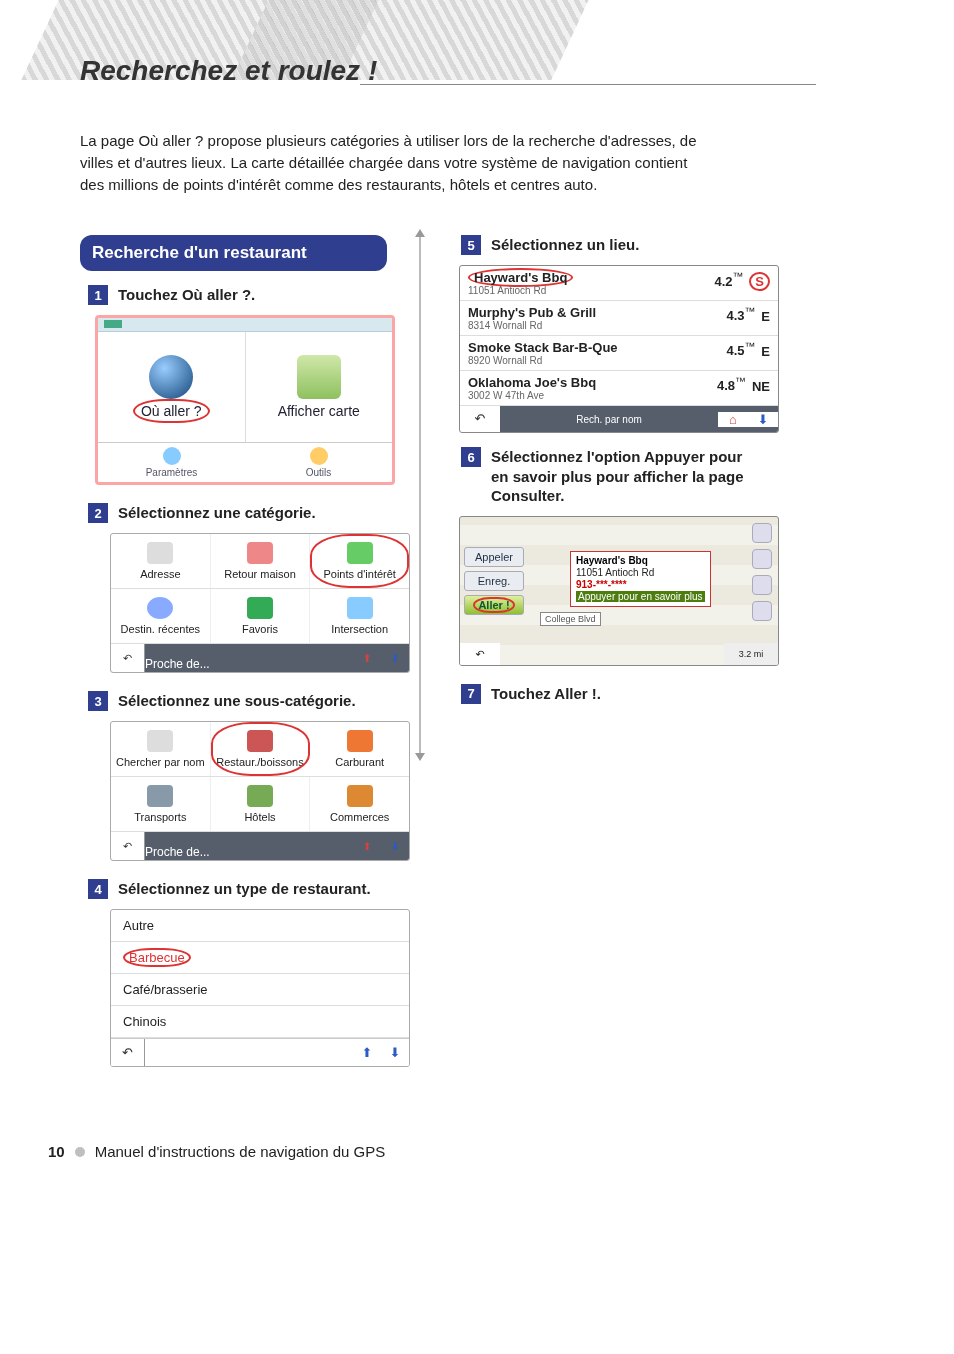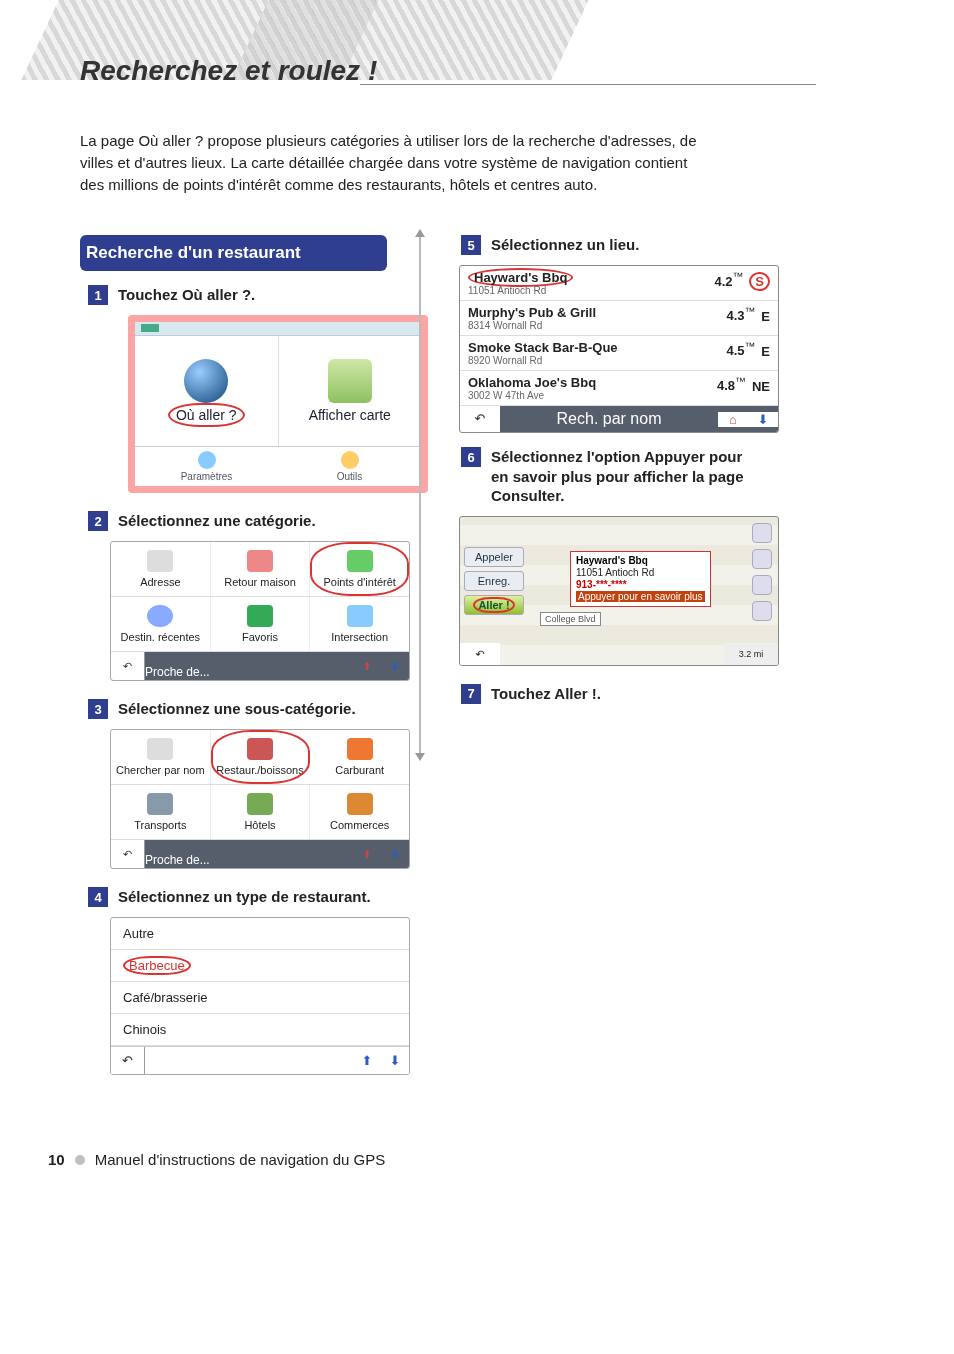--- a/index.html
+++ b/index.html
@@ -10,25 +10,25 @@
   .ribbon2 { left: 250px; }
   .page-title { position: absolute; left: 80px; top: 55px; font-size: 28px; font-weight: 700; color: #333; font-style: italic; }
   .title-rule { position: absolute; left: 360px; top: 84px; right: 0; height: 1px; background: #888; }
   .intro { margin: 30px 108px 40px 80px; font-size: 15px; line-height: 1.45; color: #222; }
   .cols { display: flex; gap: 32px; padding: 0 56px 0 80px; }
   .col { flex: 1 1 0; min-width: 0; }
   .col-divider { width: 2px; background: linear-gradient(#bbb,#bbb); position: relative; }
   .col-divider::before, .col-divider::after { content:""; position:absolute; left:-4px; width:0; height:0; border-left:5px solid transparent; border-right:5px solid transparent; }
   .col-divider::before { top:-6px; border-bottom:8px solid #999; }
   .col-divider::after { bottom:-6px; border-top:8px solid #999; }
-  .section-bar { background:#2f3e8f; color:#fff; padding:8px 6px; font-size:17px; font-weight:700; border-radius:6px; margin-bottom:14px; }
+  .section-bar { background:#2f3e8f; color:#fff; padding:8px 12px; font-size:17px; font-weight:700; border-radius:12px; margin-bottom:14px; }
   .step { display:flex; gap:10px; align-items:flex-start; margin: 12px 0 10px 8px; }
   .step-num { background:#2f3e8f; color:#fff; width:20px; height:20px; font-size:13px; font-weight:700; display:flex; align-items:center; justify-content:center; flex:none; }
   .step-text { font-size:15px; font-weight:700; line-height:1.3; }
-  .device { width: 300px; margin: 6px 0 18px 48px; border:7px solid #fca5a5; border-radius:4px; background:#fff; font-size:11px; color:#333; }
+  .device { width: 300px; margin: 6px 0 18px 15px; border:3px solid #fca5a5; border-radius:4px; background:#fff; font-size:11px; color:#333; }
   .device-status { height:14px; background:#d7e8ee; border-bottom:1px solid #bcd; }
   .device-status .sig { display:inline-block; margin:2px 0 0 6px; width:18px; height:8px; background: linear-gradient(90deg,#4a8 0 30%,#4a8 30% 60%,#4a8 60% 100%); }
   .device-main { display:flex; height:110px; }
   .big-btn { flex:1; display:flex; flex-direction:column; align-items:center; justify-content:center; gap:4px; border-right:1px solid #ddd; }
   .big-btn:last-child { border-right:none; }
   .big-icon { width:44px; height:44px; border-radius:50%; background: radial-gradient(circle at 35% 30%, #9cf, #147); position:relative; }
   .big-icon.map { border-radius:6px; background: linear-gradient(#cfe8a8,#8fc060); }
   .big-label { font-size:14px; color:#223; }
   .circled { border:2px solid #d33; border-radius:50%/60%; padding:2px 6px; }
   .device-tools { display:flex; border-top:1px solid #ccc; }
@@ -66,21 +66,21 @@
   .res-screen { width:320px; margin:6px 0 14px 6px; border:1px solid #888; border-radius:3px; overflow:hidden; font-size:13px; background:#fff; }
   .res-row { display:flex; justify-content:space-between; padding:4px 8px; border-bottom:1px solid #ddd; }
   .res-row .nm { font-weight:700; }
   .res-row .sub { font-size:10px; color:#666; display:block; font-weight:400; }
   .res-row .dist { font-weight:700; white-space:nowrap; font-size:13px; }
   .res-row .dir { font-weight:700; margin-left:6px; }
   .res-row:first-child .dist, .res-row:first-child .dir { position:relative; }
   .res-row .ring2 { border:2px solid #d33; border-radius:50%; padding:0 4px; }
   .res-bottom { display:flex; background:#555e6a; color:#fff; height:26px; align-items:center; }
   .res-bottom .bk { width:40px; background:#fff; color:#333; text-align:center; line-height:26px; }
-  .res-bottom .mid { flex:1; text-align:center; font-size:16px; }
+  .res-bottom .mid { flex:1; text-align:center; font-size:10px; }
   .res-bottom .ar { width:30px; text-align:center; }
 
   .map-screen { width:320px; height:150px; margin:6px 0 18px 6px; border:1px solid #888; border-radius:3px; position:relative; background: repeating-linear-gradient(0deg,#f3f2ea 0 20px,#eceade 20px 40px); overflow:hidden; font-size:11px; }
   .map-sidebar { position:absolute; left:4px; top:30px; width:60px; }
   .map-sidebar div { background:#e9edf2; border:1px solid #aab; margin-bottom:4px; text-align:center; padding:3px 0; border-radius:3px; font-size:11px; color:#234; }
   .map-sidebar .go { background: linear-gradient(#dff0a0,#8fbf30); font-weight:700; color:#153; }
   .map-sidebar .go span { border:2px solid #d33; border-radius:50%/60%; padding:0 3px; }
   .map-callout { position:absolute; left:110px; top:34px; background:#fff; border:1px solid #c33; padding:3px 5px; font-size:10px; line-height:1.2; }
   .map-callout b { color:#000; }
   .map-callout .ph { color:#c00; font-weight:700; }
@@ -243,21 +243,21 @@
       <div class="map-screen">
         <div class="map-sidebar">
           <div>Appeler</div>
           <div>Enreg.</div>
           <div class="go"><span>Aller !</span></div>
         </div>
         <div class="map-callout">
           <b>Hayward's Bbq</b><br>
           <span>11051 Antioch Rd</span><br>
           <span class="ph">913-***-****</span><br>
-          <span style="background:#c2410c;color:#fff;padding:0 2px">Appuyer pour en savoir plus</span>
+          <span style="background:#4d7c0f;color:#fff;padding:0 2px">Appuyer pour en savoir plus</span>
         </div>
         <div class="map-street">College Blvd</div>
         <div class="map-icons">
           <span></span>
           <span></span>
           <span></span>
           <span></span>
         </div>
         <div class="map-bottom">
           <div class="bk">↶</div>

